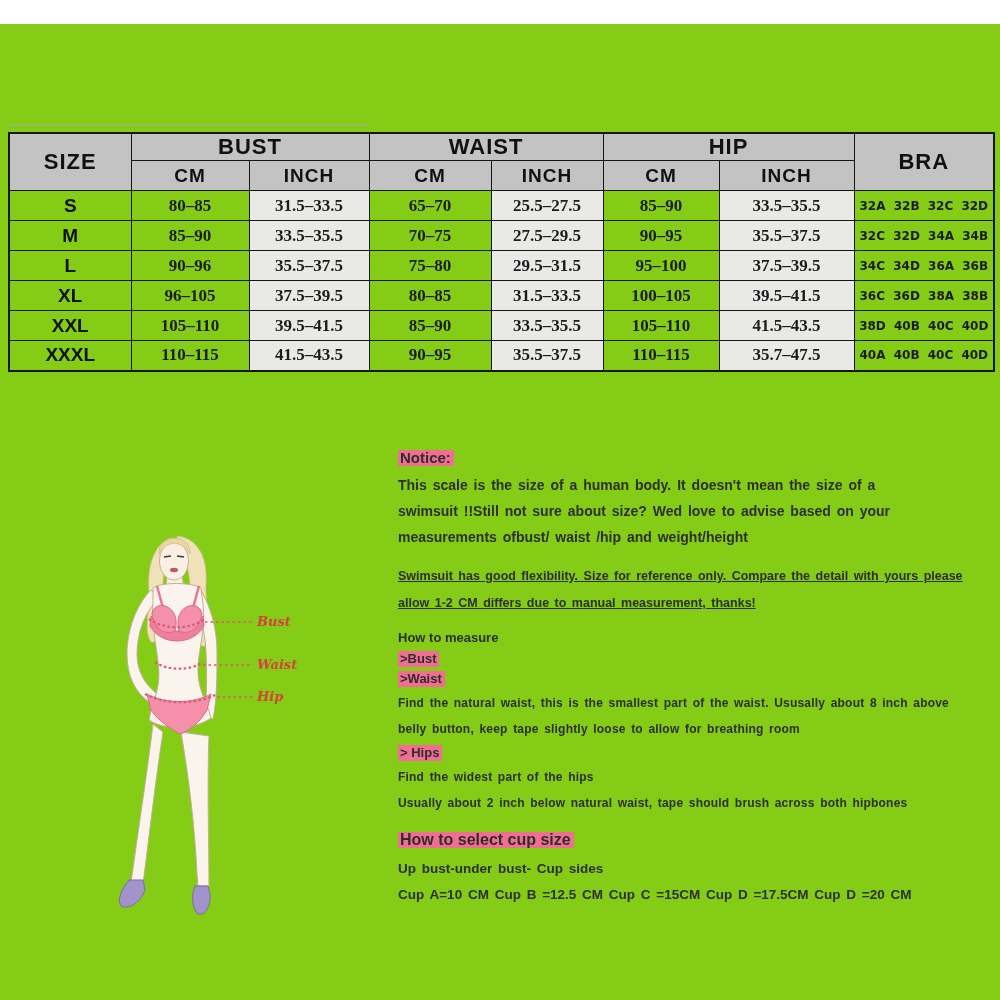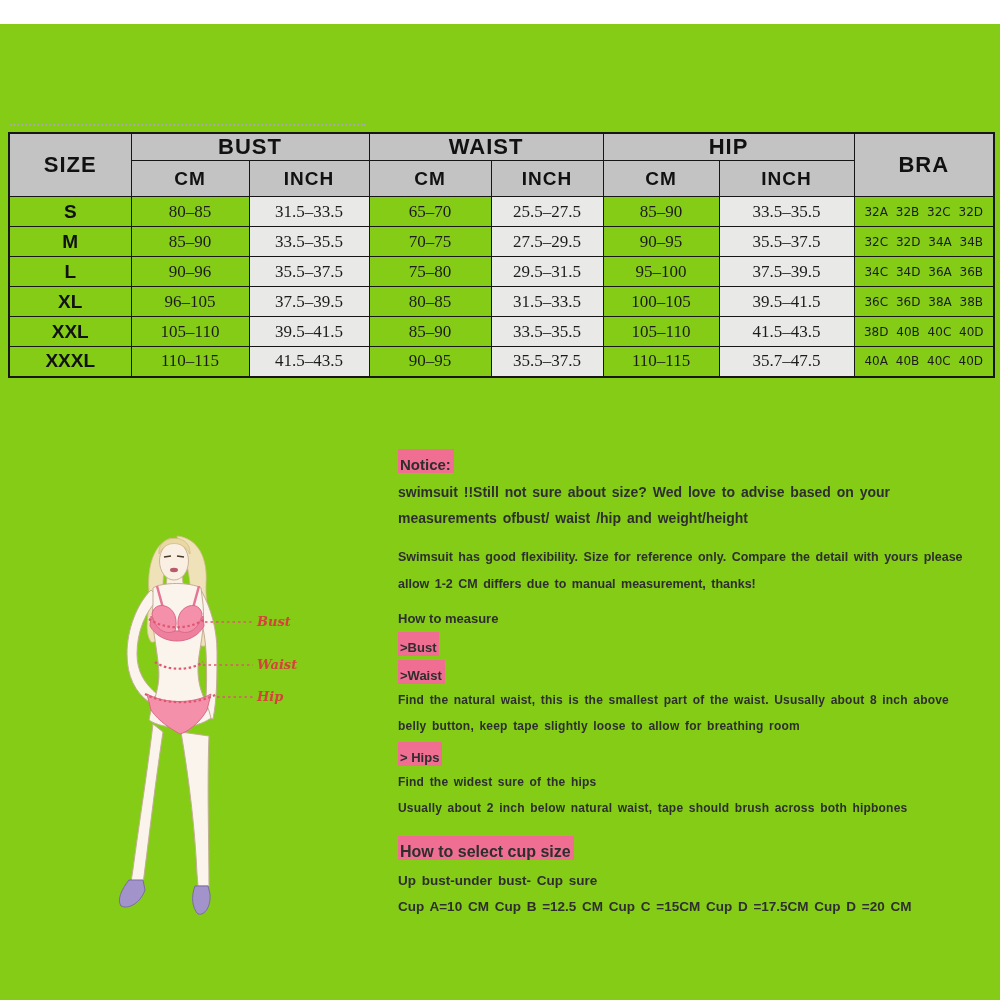--- a/index.html
+++ b/index.html
@@ -8,34 +8,34 @@
 
   
   .top-dashes { position:absolute; left:10px; top:100px; width:356px; height:0; border-top:2px dotted #a8a8a8; }
 
   
   table.size-table { position:absolute; left:8px; top:108px; width:985px; border-collapse:collapse; table-layout:fixed; border:2px solid #161616; }
   table.size-table th, table.size-table td { border:1px solid #161616; text-align:center; vertical-align:middle; padding:0; }
   table.size-table th { background:#c3c3c3; font-family:"Liberation Sans",sans-serif; font-weight:bold; color:#111; }
   th.group { font-size:22px; height:32px; letter-spacing:1px; }
   th.span2 { font-size:22px; letter-spacing:1px; }
-  th.sub { font-size:19px; height:36px; letter-spacing:1px; }
-  td { height:30px; }
+  th.sub { font-size:19px; height:30px; letter-spacing:1px; }
+  td { height:30px;font-weight:bold; }
   td.size { font-family:"Liberation Sans",sans-serif; font-weight:bold; font-size:19px; color:#111; }
   td.num  { font-family:"Liberation Serif",serif; font-size:17px; color:#1c1c1c; }
   td.inch { background:#e9e9e7; }
   td.bra  { font-family:"DejaVu Sans",sans-serif; font-size:12px; color:#1c1c1c; word-spacing:4px; }
 
   
   .info { position:absolute; left:398px; top:425px; width:580px; color:#2e2e2e; font-weight:bold; }
-  .hl { display:inline-block; background:#ef6e91; padding:8px 3px 1px 2px; line-height:15px; }
+  .hl { display:inline-block; background:#ef6e91; padding:0 3px 1px 2px; line-height:15px; }
   .notice-heading { font-size:15px; margin-bottom:6px; }
   .notice-lines .ln { font-size:14px; line-height:26px; white-space:nowrap; word-spacing:2px; }
   .flex-lines { margin-top:13px; }
-  .flex-lines .ln { font-size:12.5px; line-height:27px; white-space:nowrap; word-spacing:2px; }
+  .flex-lines .ln { font-size:12.5px; line-height:27px; white-space:nowrap; word-spacing:2px;text-decoration:underline; }
   .how-heading { font-size:13px; margin-top:13px; margin-bottom:6px; }
   .m-heading { font-size:13px; margin:3px 0 4px; }
   .m-lines .ln { font-size:12px; line-height:25.5px; white-space:nowrap; word-spacing:2px; letter-spacing:.2px; }
   .cup-heading { font-size:16px; margin-top:15px; margin-bottom:7px; }
   .cup-lines .ln { font-size:13.5px; line-height:26px; white-space:nowrap; word-spacing:2px; }
 
   
   .figure { position:absolute; left:105px; top:500px; width:200px; height:400px; }
   .figure svg { width:100%; height:100%; }
   text.fig-lbl { font-family:"DejaVu Serif",serif; font-style:italic; font-weight:bold; font-size:13px; fill:#d7413b; }
@@ -186,20 +186,21 @@
       <text class="fig-lbl" x="152" y="102">Bust</text>
       <text class="fig-lbl" x="152" y="145">Waist</text>
       <text class="fig-lbl" x="152" y="177">Hip</text>
     </svg>
   </div>
 
   <div class="info">
 
     <div class="notice-heading"><span class="hl">Notice:</span></div>
     <div class="notice-lines">
+      <div class="ln">This scale is the size of a human body. It doesn't mean the size of a</div>
       <div class="ln">swimsuit !!Still not sure about size? Wed love to advise based on your</div>
       <div class="ln">measurements ofbust/ waist /hip and weight/height</div>
     </div>
 
     <div class="flex-lines">
       <div class="ln">Swimsuit has good flexibility. Size for reference only. Compare the detail with yours please</div>
       <div class="ln">allow 1-2 CM differs due to manual measurement, thanks!</div>
     </div>
 
     <div class="how-heading">How to measure</div>
@@ -209,24 +210,24 @@
     </div>
 
     <div class="m-heading"><span class="hl">&gt;Waist</span></div>
     <div class="m-lines">
       <div class="ln">Find the natural waist, this is the smallest part of the waist. Ususally about 8 inch above</div>
       <div class="ln">belly button, keep tape slightly loose to allow for breathing room</div>
     </div>
 
     <div class="m-heading"><span class="hl">&gt; Hips</span></div>
     <div class="m-lines">
-      <div class="ln">Find the widest sure of the hips</div>
+      <div class="ln">Find the widest part of the hips</div>
       <div class="ln">Usually about 2 inch below natural waist, tape should brush across both hipbones</div>
     </div>
 
     <div class="cup-heading"><span class="hl">How to select cup size</span></div>
     <div class="cup-lines">
-      <div class="ln">Up bust-under bust- Cup sure</div>
+      <div class="ln">Up bust-under bust- Cup sides</div>
       <div class="ln">Cup A=10 CM Cup B =12.5 CM Cup C =15CM Cup D =17.5CM Cup D =20 CM</div>
     </div>
 
   </div>
 </div>
 
 </body></html>

